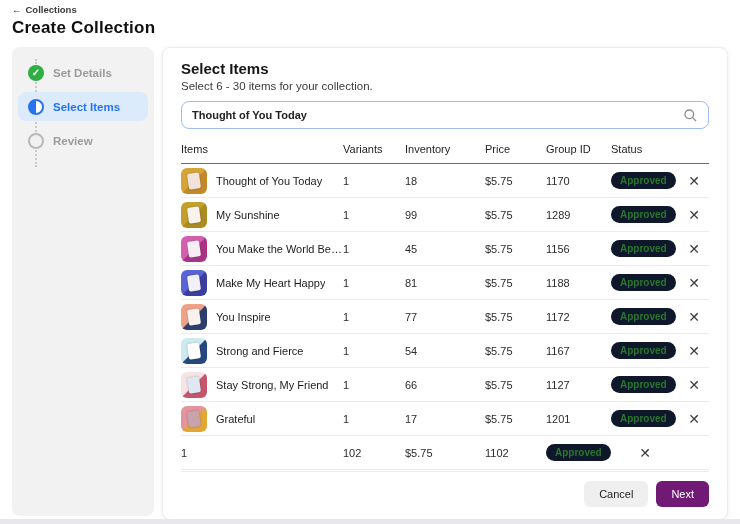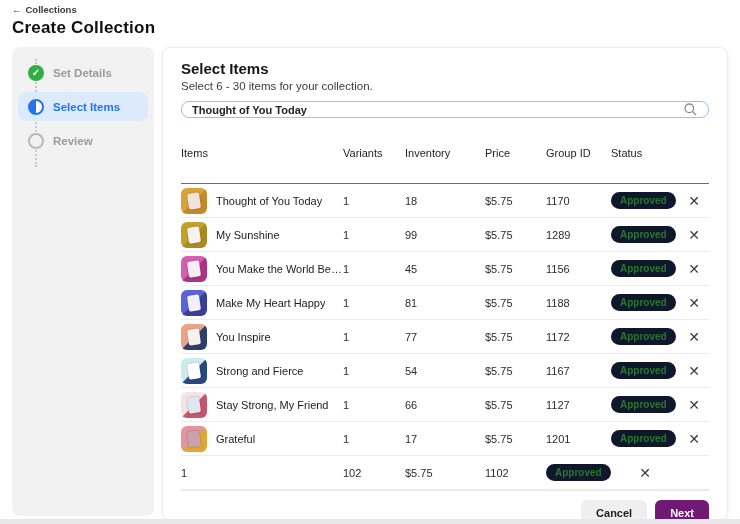--- a/index.html
+++ b/index.html
@@ -40,38 +40,38 @@
   .main-sub { margin-top:3px; font-size:11.5px; color:#3c3c3c; }
 
   .search-box { margin-top:9px; height:28px; border:1.5px solid #9dbcf7; border-radius:8px;
     display:flex; align-items:center; padding:0 10px; background:#fff; }
   .search-box input { flex:1; border:none; outline:none; font-family:inherit;
     font-size:11px; font-weight:bold; color:#222; background:transparent; }
   .search-icon { flex:none; display:flex; }
 
   
   .tgrid { display:grid; grid-template-columns:162px 62px 80px 61px 65px 1fr 30px; align-items:center; }
-  .thead { margin-top:29px; padding-bottom:24px; border-bottom:1.5px solid #6e6e6e;
+  .thead { margin-top:14px; padding-bottom:8px; border-bottom:1.5px solid #6e6e6e;
     font-size:11px; color:#1f1f1f; }
   .trow { height:34px; border-bottom:1px solid #ececec; font-size:11px; color:#2c2c2c; }
   .c-items { display:flex; align-items:center; gap:9px; white-space:nowrap; overflow:hidden; }
   .thumb { width:26px; height:26px; border-radius:6px; flex:none;
     display:flex; align-items:center; justify-content:center; }
   .thumb-card { width:12px; height:16px; border-radius:2px; transform:rotate(-8deg);
     box-shadow:0 0 2px rgba(0,0,0,.3); }
   .iname { color:#1c1c1c; overflow:hidden; text-overflow:ellipsis; }
   .badge { display:inline-block; background:#0f172a; color:#27772e; font-size:10px;
     font-weight:bold; padding:3px 9px; border-radius:10px; }
   .xicon { cursor:pointer; color:#3c3c3c; font-size:14px; line-height:1; justify-self:center; }
 
   
   .card-footer { margin-top:auto; border-top:1px solid #ececec; padding:9px 0 2px;
     display:flex; justify-content:flex-end; gap:8px; }
   .btn { border:none; border-radius:6px; font-family:inherit; font-size:11px;
-    font-weight:bold; padding:7px 15px; cursor:pointer; }
+    font-weight:normal; padding:7px 15px; cursor:pointer; }
   .btn-cancel { background:#efefef; color:#1e1e1e; }
   .btn-next { background:#701a75; color:#fff; }
 
   .bottom-strip { position:absolute; left:0; right:0; bottom:0; height:5px; background:#e8e8ea; }
 </style>
 </head>
 <body>
 
 <div class="page">
 

